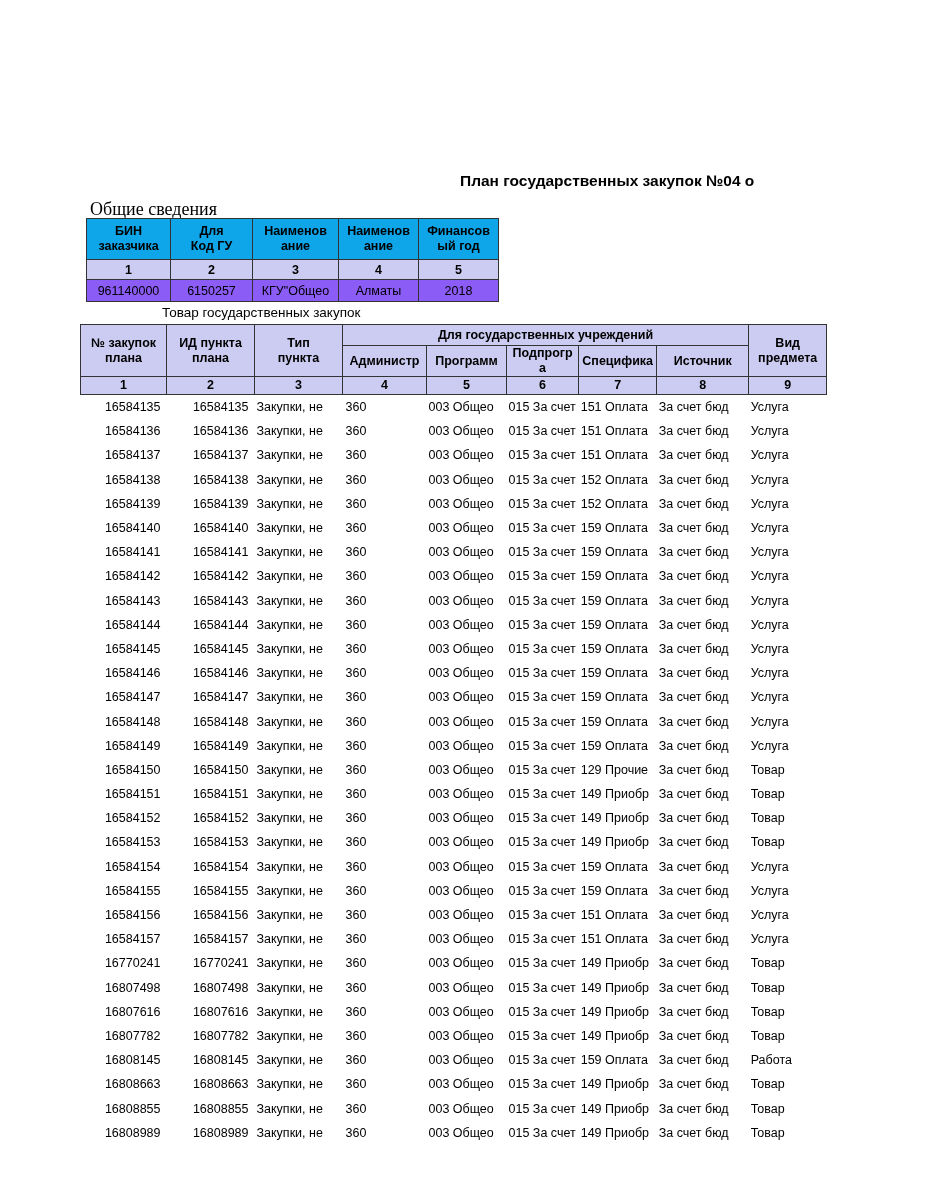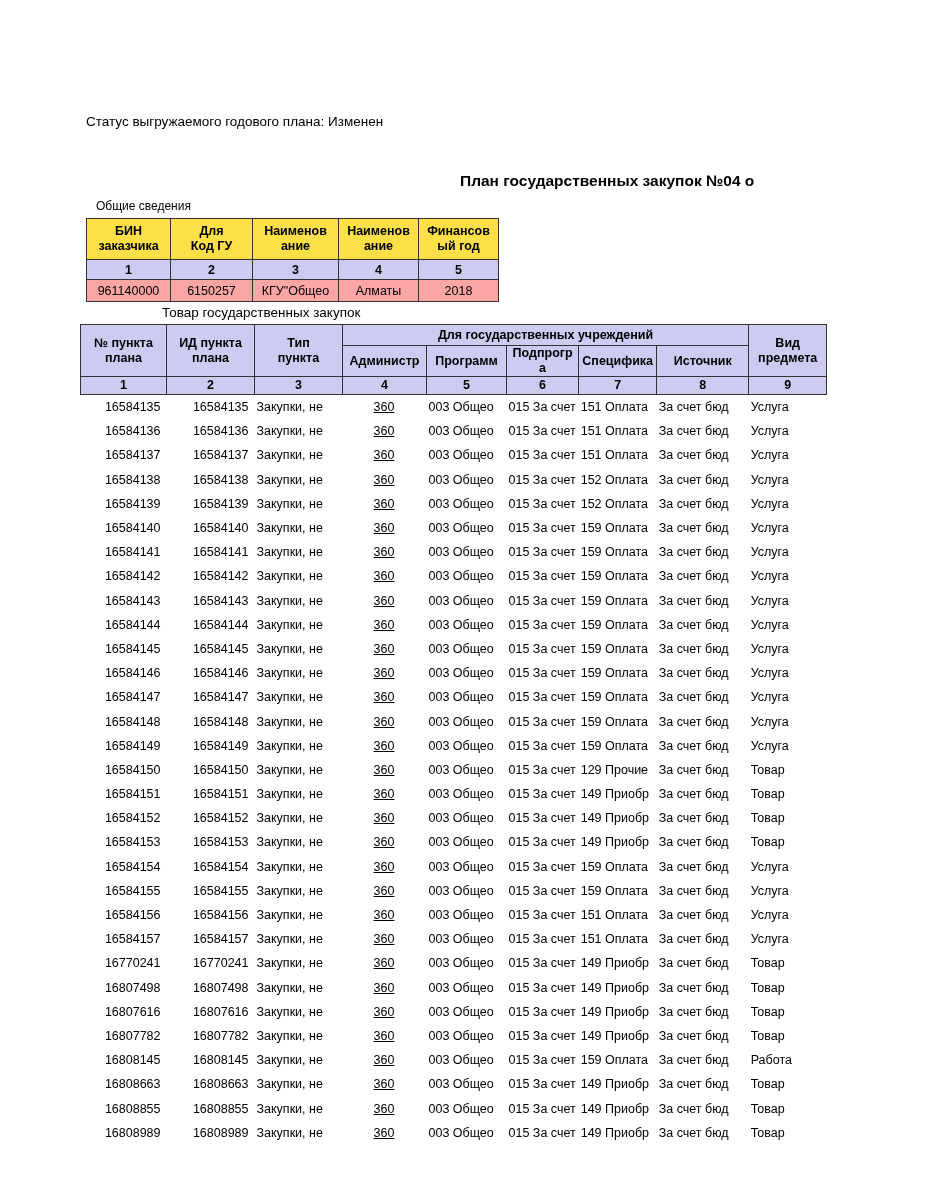--- a/index.html
+++ b/index.html
@@ -34,23 +34,24 @@
     position: absolute;
     left: 460px;
     top: 172px;
     font-size: 15.5px;
     font-weight: bold;
     white-space: nowrap;
   }
 
   .section-label-1 {
     position: absolute;
-    left: 96px;
+    left: 90px;
     top: 199px;
-    font-size: 12px;
+    font-size: 18px;
+    font-family: Liberation Serif, serif;
   }
   .section-label-2 {
     position: absolute;
     left: 162px;
     top: 305px;
     font-size: 13.5px;
   }
 
   table {
     border-collapse: collapse;
@@ -66,37 +67,37 @@
   .tbl-general td, .tbl-general th {
     border: 1px solid #333333;
     font-size: 12.5px;
     padding: 1px 3px;
     overflow: hidden;
     white-space: nowrap;
     text-overflow: clip;
     height: 16px;
   }
   .tbl-general .hdr {
-    background: #fde047;
+    background: #0ea5e9;
     font-weight: bold;
     text-align: center;
     vertical-align: middle;
     height: 38px;
     line-height: 15px;
     white-space: normal;
     word-break: break-word;
   }
   .tbl-general .numrow td {
     background: #ccccf2;
     font-weight: bold;
     text-align: center;
     height: 17px;
   }
   .tbl-general .datarow td {
-    background: #fca5a5;
+    background: #8b5cf6;
     text-align: center;
     height: 19px;
     margin-top: 27px;
   }
   .g-c1 { width: 84px; }
   .g-c2 { width: 82px; }
   .g-c3 { width: 86px; }
   .g-c4 { width: 80px; }
   .g-c5 { width: 80px; }
 
@@ -137,29 +138,28 @@
   .p-c9 { width: 78px; }
 
   .tbl-plan tbody td {
     border: none;
     background: #ffffff;
     height: 24.2px;
     vertical-align: middle;
   }
   .tbl-plan tbody td.c-num { text-align: right; padding-right: 6px; }
   .tbl-plan tbody td.c-left { text-align: left; padding-left: 2px; }
-  .tbl-plan tbody td.c-admin { text-align: center; padding-right: 4px; text-decoration: underline; }
+  .tbl-plan tbody td.c-admin { text-align: left; padding-right: 4px; }
 </style>
 </head>
 <body>
 
 <div class="page">
 
   <div class="meta">
-    <div>Статус выгружаемого годового плана: Изменен</div>
   </div>
 
   <div class="doc-title">План государственных закупок №04 о</div>
 
   <div class="section-label-1">Общие сведения</div>
 
   <table class="tbl-general">
     <colgroup>
       <col class="g-c1">
         <col class="g-c2">
@@ -219,21 +219,21 @@
         <col class="p-c4">
         <col class="p-c5">
       <col class="p-c6">
         <col class="p-c7">
         <col class="p-c8">
         <col class="p-c9">
     </colgroup>
     <thead>
       <tr class="r1">
         <th rowspan="2">
-          <div>№ пункта</div>
+          <div>№ закупок</div>
           <div>плана</div>
         </th>
         <th rowspan="2">
           <div>ИД пункта</div>
           <div>плана</div>
         </th>
         <th rowspan="2">
           <div>Тип</div>
           <div>пункта</div>
         </th>

